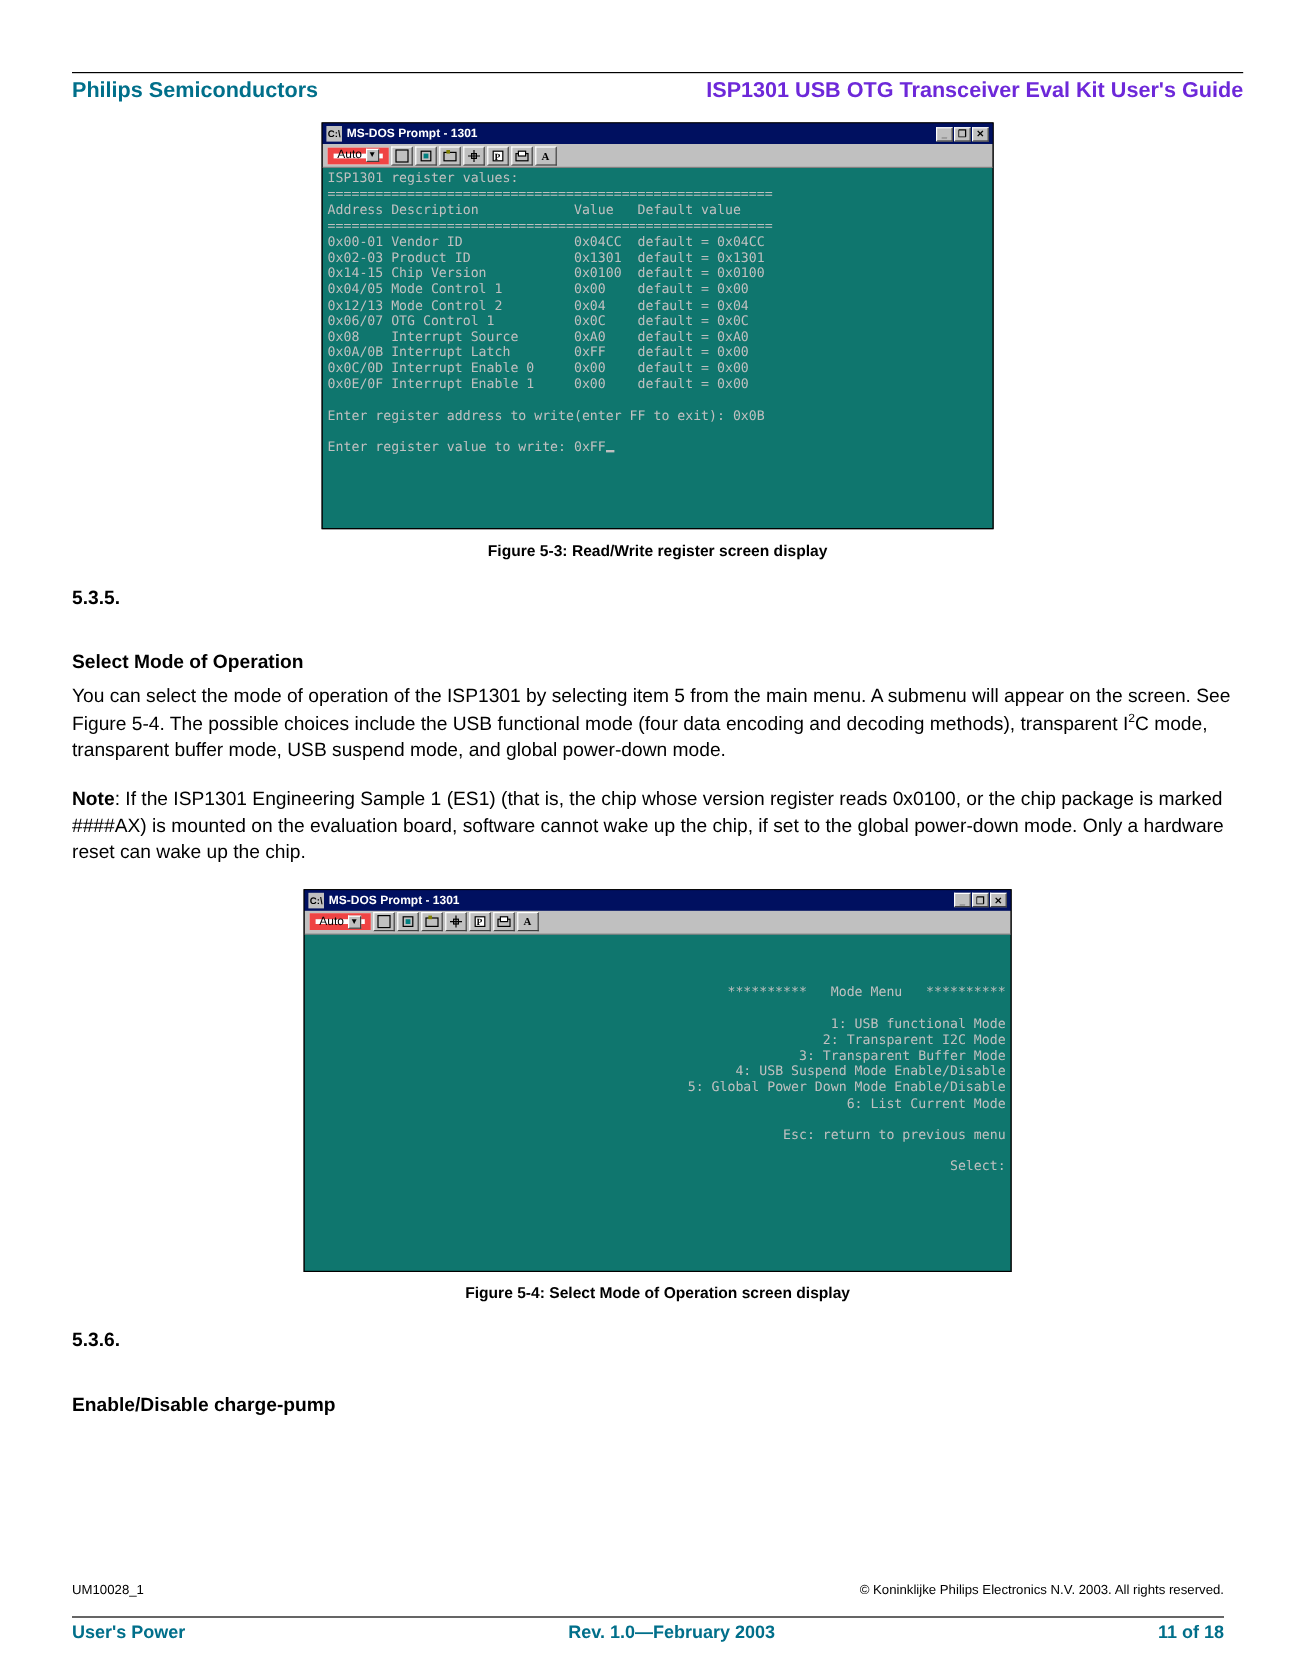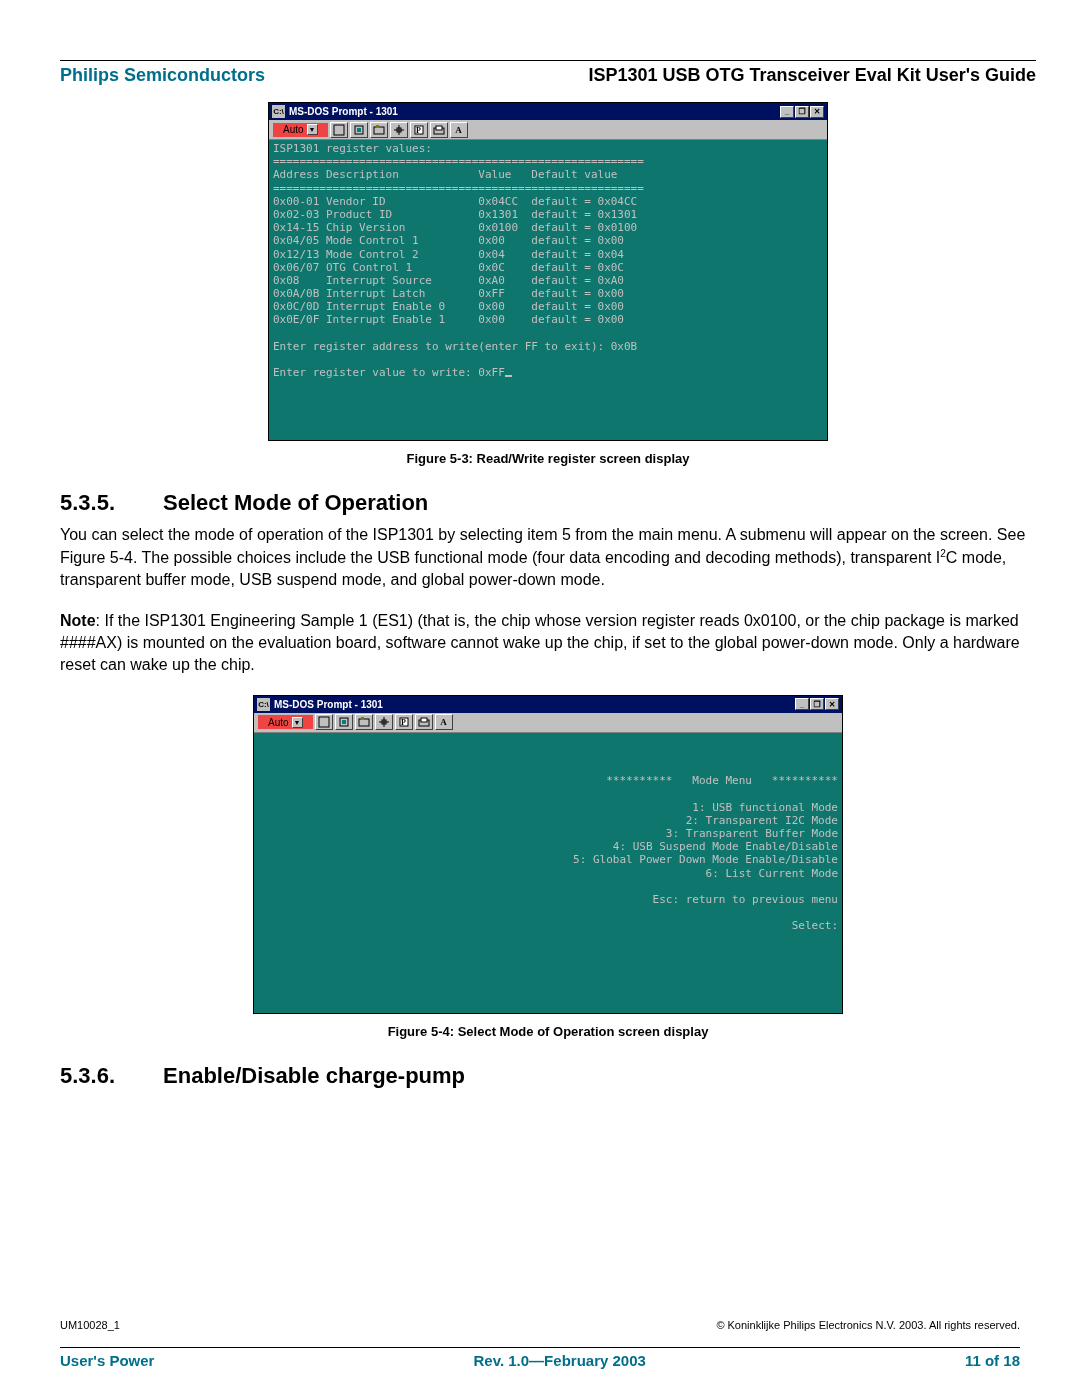--- a/index.html
+++ b/index.html
@@ -20,21 +20,21 @@
     align-items: baseline;
     margin-top: 4px;
     margin-bottom: 16px;
   }
   .header-left {
     color: #006f8a;
     font-weight: bold;
     font-size: 18px;
   }
   .header-right {
-    color: #000000;
+    color: #6d28d9;
     font-weight: bold;
     font-size: 18px;
   }
 
   
   .doswin {
     width: 560px;
     margin: 0 auto 10px auto;
     border: 1px solid #000;
     background: #000;
@@ -82,21 +82,21 @@
     display: flex;
     align-items: center;
     gap: 2px;
     padding: 2px 4px;
     font-family: Tahoma, sans-serif;
     font-size: 10px;
     border-bottom: 1px solid #808080;
   }
   .toolbar .combo {
     background: #fff;
-    border: 7px solid #ef4444;
+    border: 5px solid #ef4444;
     padding: 0 3px;
     height: 14px;
     display: inline-flex;
     align-items: center;
     gap: 3px;
   }
   .toolbar .combo .arr {
     width: 11px; height: 11px;
     background: #c0c0c0;
     border: 1px solid #fff;
@@ -133,24 +133,25 @@
   .figcaption {
     text-align: center;
     font-weight: bold;
     font-size: 13px;
     margin: 6px 0 24px 0;
     font-family: Liberation Sans, sans-serif;
   }
 
   .section-head {
     display: flex;
-    gap: 48px;
-    font-weight: bold;
-    font-size: 22px;
+    gap: 36px;
+    font-weight: bold;
+    font-size: 16px;
     margin-bottom: 8px;
+    flex-direction: column;
   }
   .body-text {
     font-size: 16px;
     line-height: 1.4;
     margin-bottom: 18px;
   }
   .body-text sup { font-size: 10px; }
 
   .footer-block {
     position: absolute;

